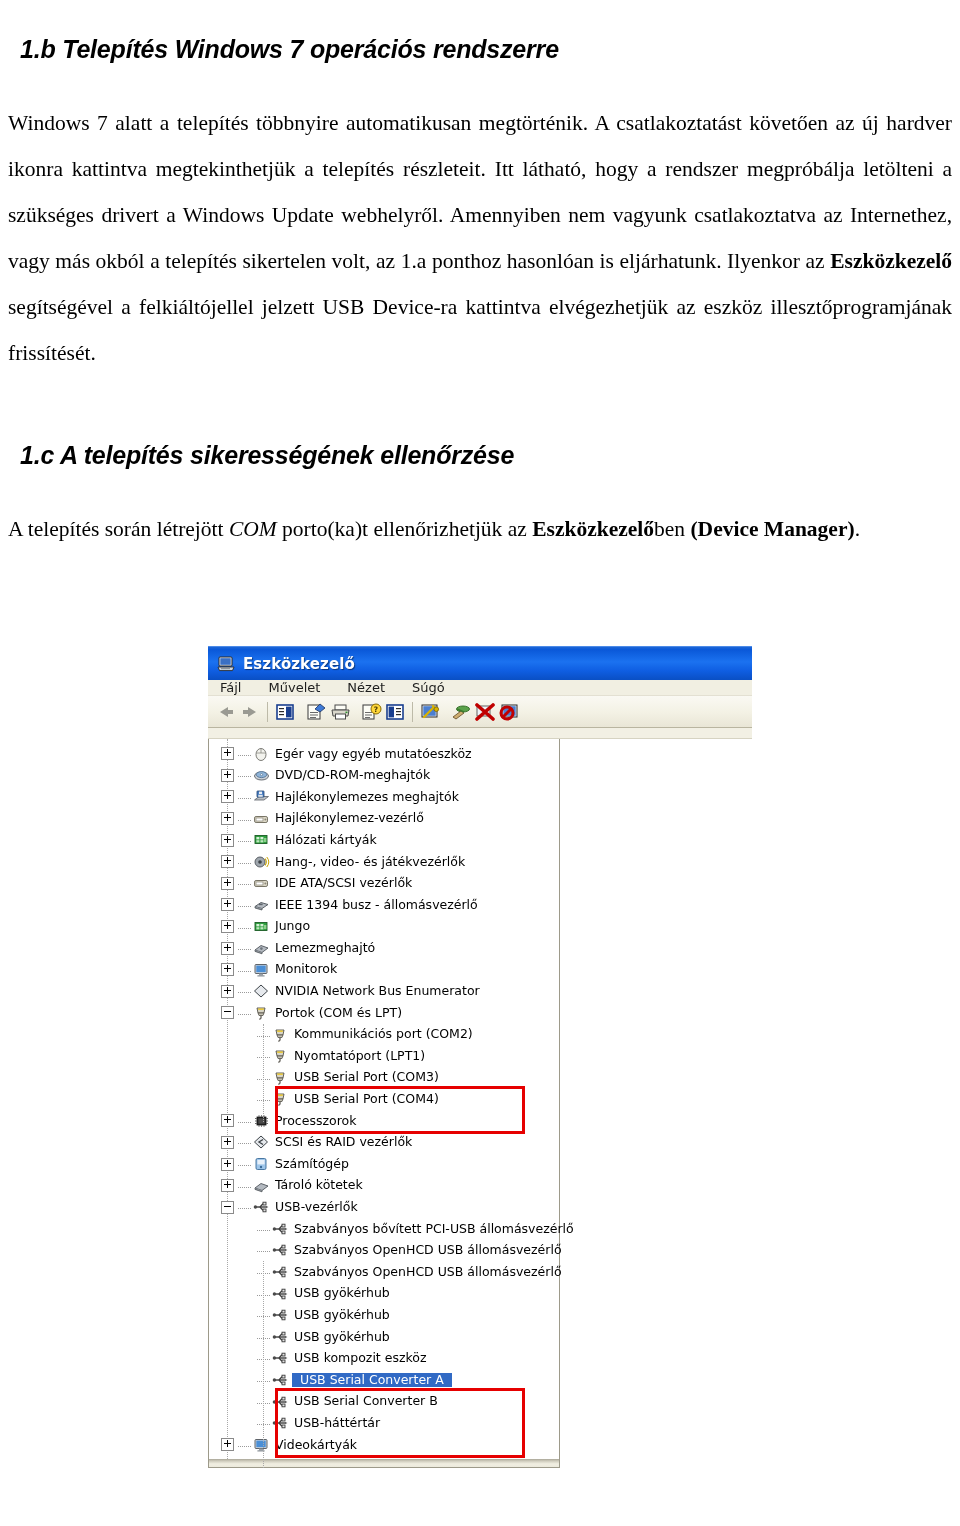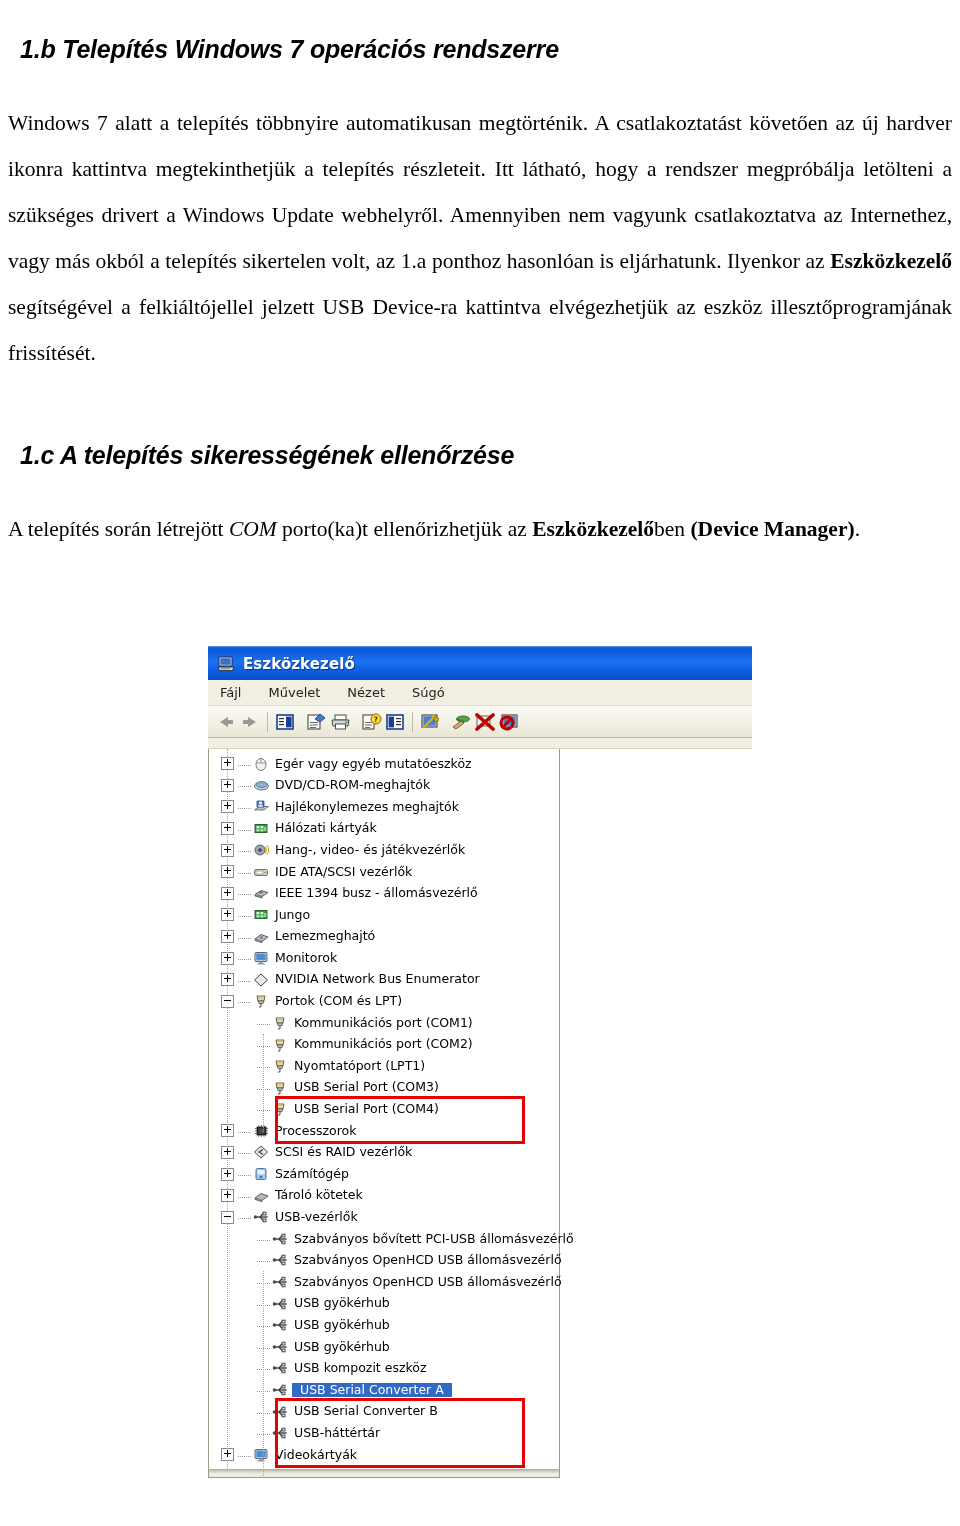--- a/index.html
+++ b/index.html
@@ -79,21 +79,21 @@
   .title-text {
     color: #ffffff;
     font-size: 15px;
     font-weight: bold;
     font-family: "DejaVu Sans", sans-serif;
     text-shadow: 1px 1px 1px rgba(0,0,0,0.45);
     letter-spacing: 0.1px;
   }
 
   .menubar {
-    height: 26px;
+    height: 16px;
     background: #f1efe2;
     border-bottom: 1px solid #e3e0d2;
     display: flex;
     align-items: center;
     padding-left: 12px;
     box-sizing: border-box;
   }
   .menubar .mi {
     font-size: 13px;
     color: #1d1d1d;
@@ -407,20 +407,32 @@
               <rect x="5.3" y="5.8" width="4.4" height="2" fill="#dfe5ec"></rect>
             </svg>
           </span>
           <span class="lbl">Hajlékonylemezes meghajtók</span>
         </div>
         <div class="row ind1">
           <span class="expander plus"></span>
           <span class="dotlead"></span>
           <span class="ic">
             <svg width="17" height="16" viewBox="0 0 17 16">
+              <rect x="1.5" y="5.5" width="13" height="6" rx="1.6" fill="#ddd9c8" stroke="#6a6658" stroke-width=".9"></rect>
+              <rect x="3" y="7" width="7" height="3" fill="#ffffff" stroke="#8a8678" stroke-width=".7"></rect>
+              <circle cx="12.4" cy="8.5" r="1" fill="#8a8678"></circle>
+            </svg>
+          </span>
+          <span class="lbl">Hajlékonylemez-vezérlő</span>
+        </div>
+        <div class="row ind1">
+          <span class="expander plus"></span>
+          <span class="dotlead"></span>
+          <span class="ic">
+            <svg width="17" height="16" viewBox="0 0 17 16">
               <rect x="2" y="3.5" width="12" height="8" fill="#2f9f3f" stroke="#1b5c25" stroke-width=".9"></rect>
               <rect x="3.4" y="5" width="3" height="2.4" fill="#d8f0d8"></rect>
               <rect x="7.4" y="5" width="3" height="2.4" fill="#d8f0d8"></rect>
               <rect x="3.4" y="8.2" width="3" height="2.2" fill="#bde8bd"></rect>
               <rect x="7.4" y="8.2" width="3" height="2.2" fill="#bde8bd"></rect>
               <rect x="11" y="6" width="2.4" height="4" fill="#8cd08c"></rect>
             </svg>
           </span>
           <span class="lbl">Hálózati kártyák</span>
         </div>
@@ -527,32 +539,20 @@
         <div class="row ind2">
           <span class="dotlead"></span>
           <span class="ic">
             <svg width="17" height="16" viewBox="0 0 17 16">
               <path d="M4 3 H12 L11 8 H5 Z" fill="#d9d6c6" stroke="#55524a" stroke-width=".9"></path>
               <rect x="5.2" y="3.4" width="5.6" height="1.6" fill="#e8c83c"></rect>
               <path d="M5 8 H11 L10 10.5 H6 Z" fill="#c6c3b4" stroke="#55524a" stroke-width=".8"></path>
               <path d="M8 10.5 V13 Q8 14.2 6.2 14.2" fill="none" stroke="#55524a" stroke-width="1.2"></path>
             </svg>
           </span>
-          <span class="lbl">Kommunikációs port (COM1)</span>
-        </div>
-        <div class="row ind2">
-          <span class="dotlead"></span>
-          <span class="ic">
-            <svg width="17" height="16" viewBox="0 0 17 16">
-              <path d="M4 3 H12 L11 8 H5 Z" fill="#d9d6c6" stroke="#55524a" stroke-width=".9"></path>
-              <rect x="5.2" y="3.4" width="5.6" height="1.6" fill="#e8c83c"></rect>
-              <path d="M5 8 H11 L10 10.5 H6 Z" fill="#c6c3b4" stroke="#55524a" stroke-width=".8"></path>
-              <path d="M8 10.5 V13 Q8 14.2 6.2 14.2" fill="none" stroke="#55524a" stroke-width="1.2"></path>
-            </svg>
-          </span>
           <span class="lbl">Kommunikációs port (COM2)</span>
         </div>
         <div class="row ind2">
           <span class="dotlead"></span>
           <span class="ic">
             <svg width="17" height="16" viewBox="0 0 17 16">
               <path d="M4 3 H12 L11 8 H5 Z" fill="#d9d6c6" stroke="#55524a" stroke-width=".9"></path>
               <rect x="5.2" y="3.4" width="5.6" height="1.6" fill="#e8c83c"></rect>
               <path d="M5 8 H11 L10 10.5 H6 Z" fill="#c6c3b4" stroke="#55524a" stroke-width=".8"></path>
               <path d="M8 10.5 V13 Q8 14.2 6.2 14.2" fill="none" stroke="#55524a" stroke-width="1.2"></path>

